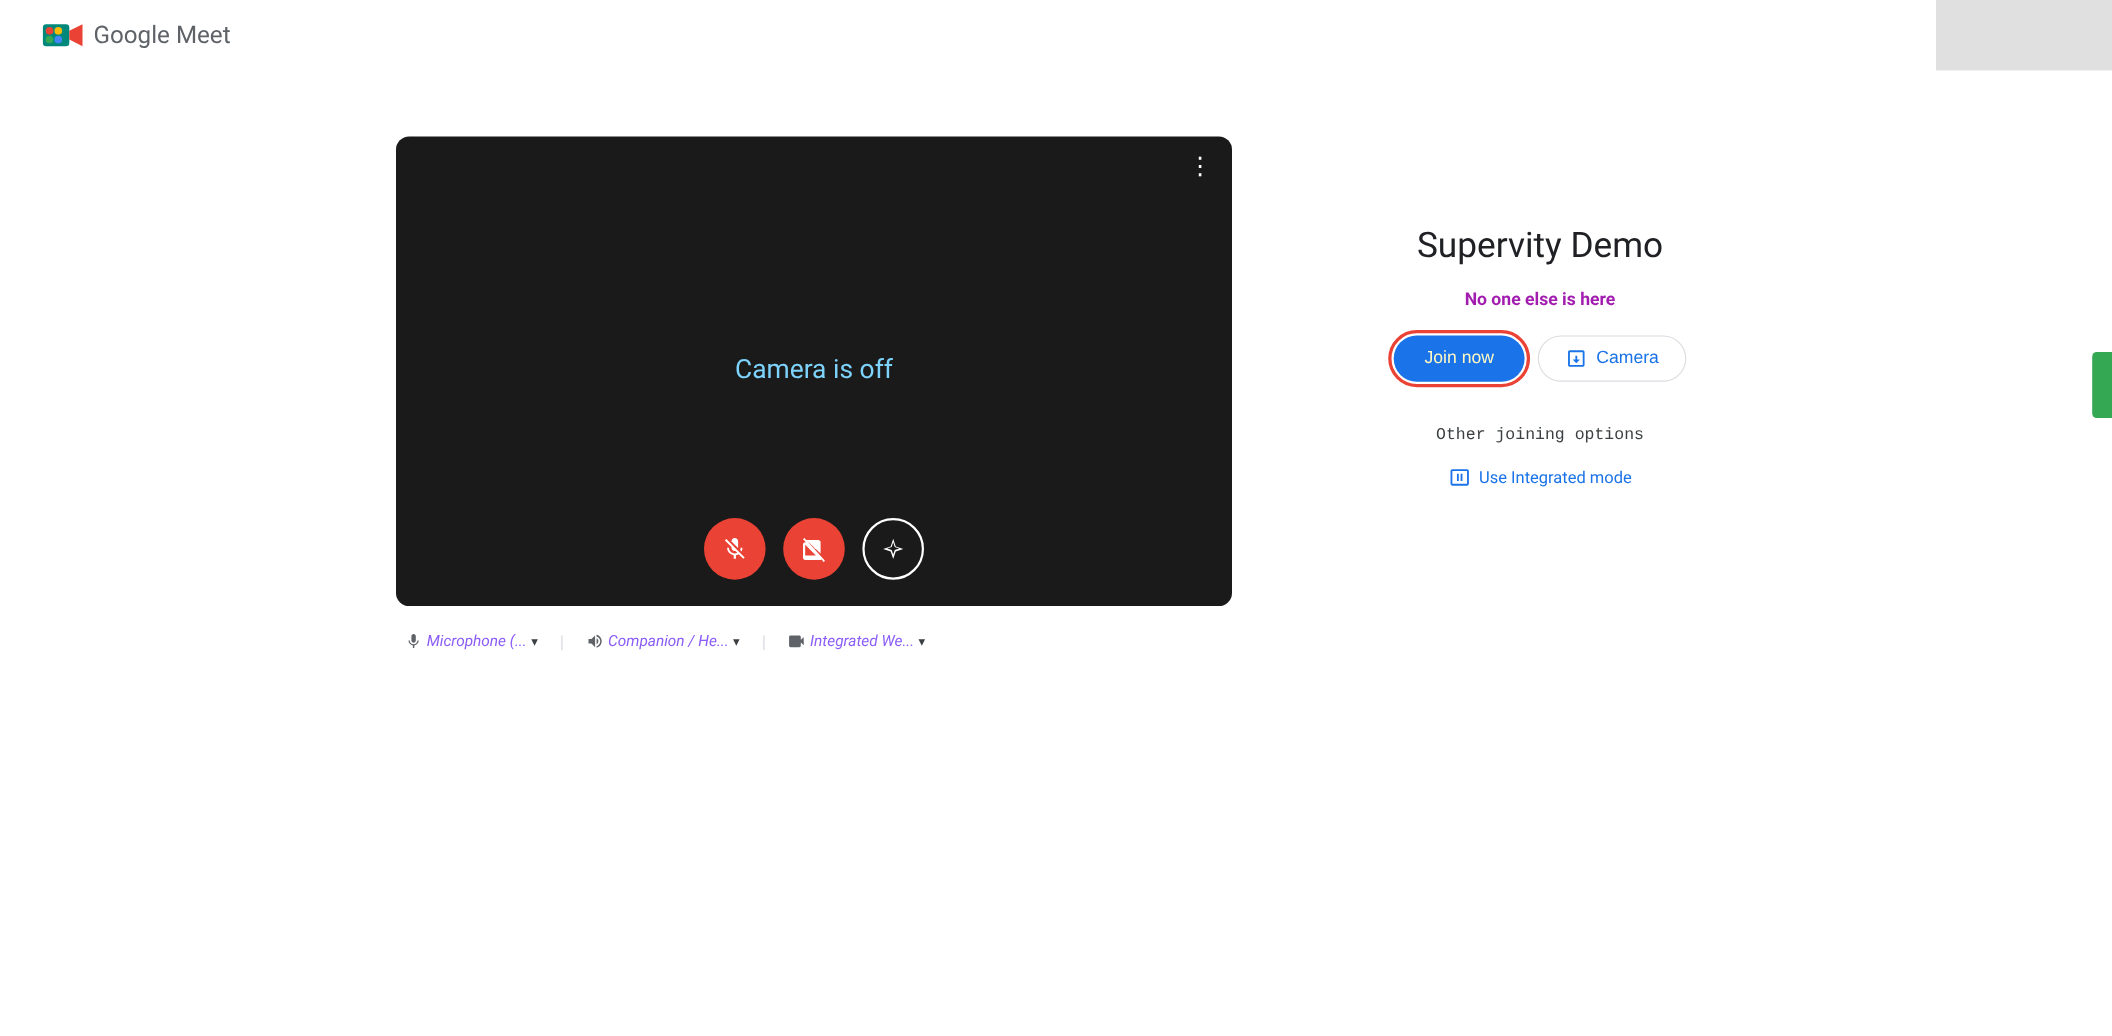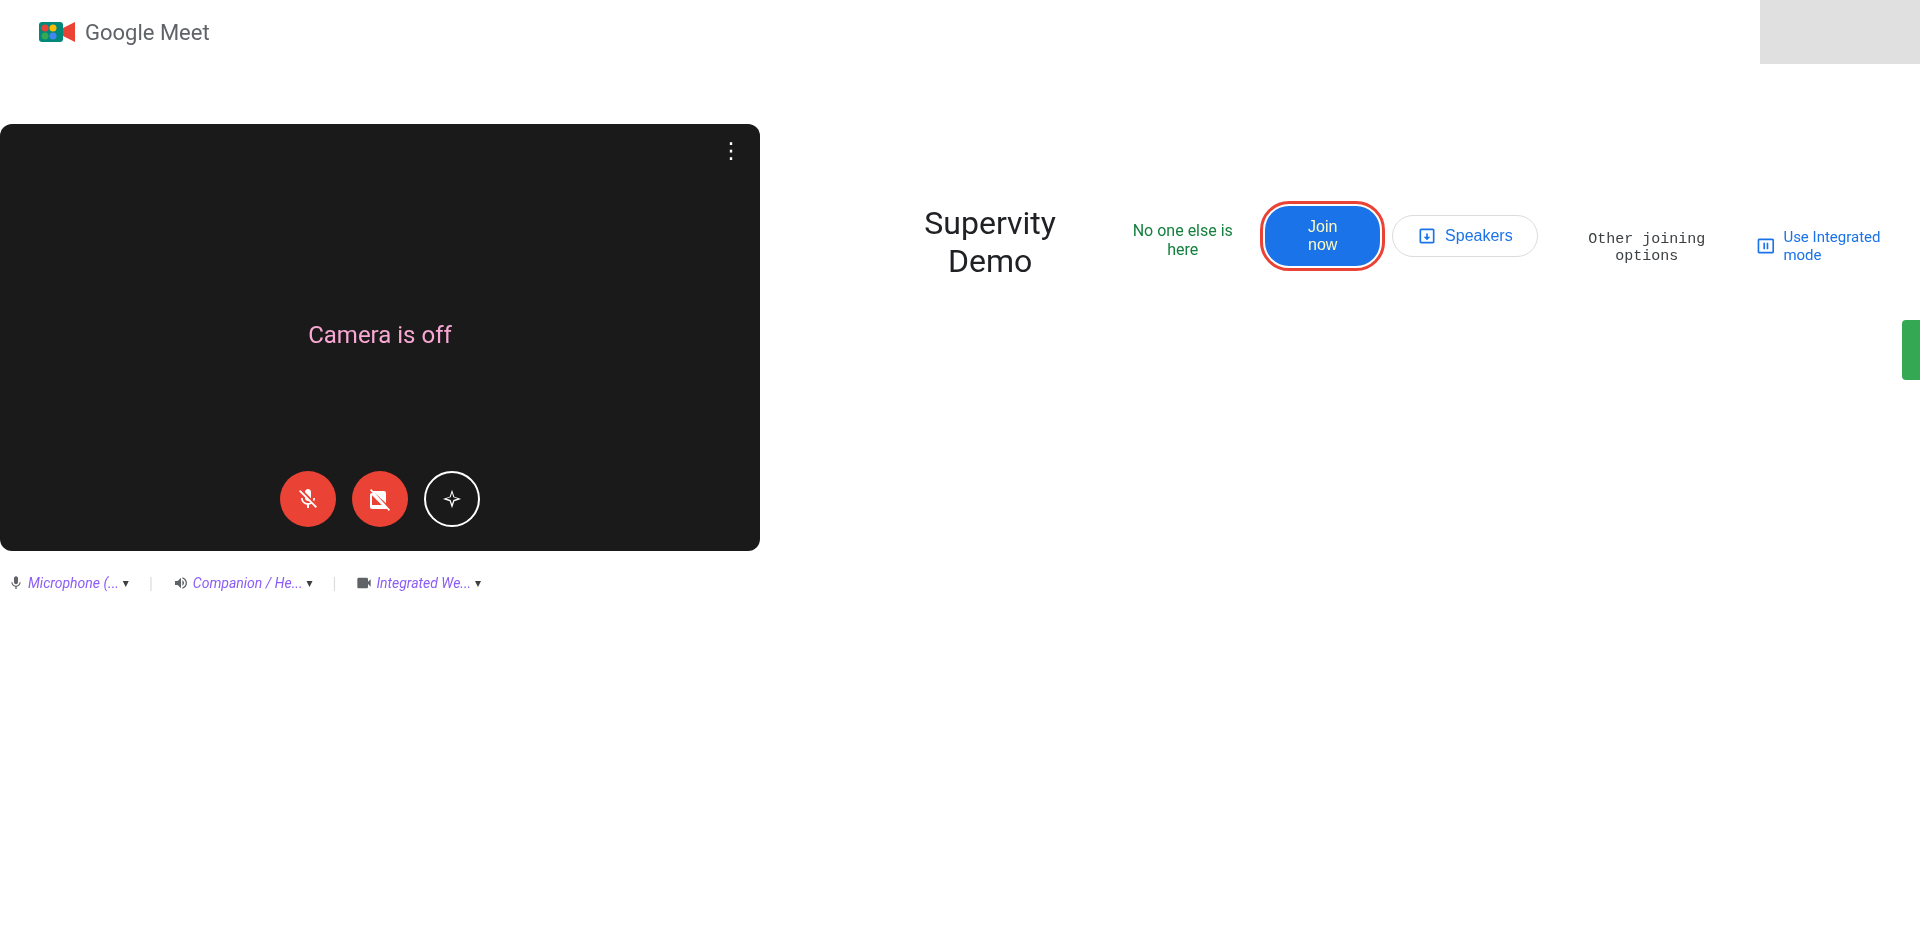--- a/index.html
+++ b/index.html
@@ -80,21 +80,21 @@
       border: none;
       letter-spacing: 2px;
       line-height: 1;
     }
 
     .camera-off-text {
       position: absolute;
       top: 50%;
       left: 50%;
       transform: translate(-50%, -60%);
-      color: #f9a8d4;
+      color: #7dd3fc;
       font-size: 24px;
       font-weight: 400;
       white-space: nowrap;
     }
 
     .video-controls {
       position: absolute;
       bottom: 24px;
       left: 50%;
       transform: translateX(-50%);
@@ -166,40 +166,41 @@
       color: #3c4043;
     }
     .device-separator {
       color: #dadce0;
       margin: 0 4px;
     }
 
     
     .right-panel {
       display: flex;
-      flex-direction: row;
+      flex-direction: column;
       align-items: center;
       padding-top: 80px;
       gap: 16px;
       min-width: 320px;
     }
 
     .meeting-title {
       font-size: 32px;
       color: #202124;
       font-weight: 400;
       text-align: center;
       margin-bottom: 4px;
     }
 
     .no-one-text {
       font-size: 16px;
-      color: #15803d;
+      color: #a21caf;
       text-align: center;
       margin-bottom: 8px;
+      font-weight: bold;
     }
 
     .join-buttons {
       display: flex;
       align-items: center;
       gap: 12px;
       margin-bottom: 16px;
     }
 
     .join-now-btn {
@@ -346,21 +347,21 @@
   <div class="right-panel">
     <h1 class="meeting-title">Supervity Demo</h1>
     <p class="no-one-text">No one else is here</p>
 
     <div class="join-buttons">
       <button class="join-now-btn">Join now</button>
       <button class="present-btn">
         <svg width="20" height="20" viewBox="0 0 24 24" fill="#1a73e8">
           <path d="M19 3H5c-1.1 0-2 .9-2 2v14c0 1.1.9 2 2 2h14c1.1 0 2-.9 2-2V5c0-1.1-.9-2-2-2zm0 16H5V5h14v14zm-7-2l-4-4h3V9h2v4h3l-4 4z"></path>
         </svg>
-        <span>Speakers</span>
+        <span>Camera</span>
       </button>
     </div>
 
     <p class="other-options-label">Other joining options</p>
 
     <a class="companion-mode-link" href="#">
       <svg width="20" height="20" viewBox="0 0 24 24" fill="#1a73e8">
         <path d="M20 3H4c-1.1 0-2 .9-2 2v14c0 1.1.9 2 2 2h16c1.1 0 2-.9 2-2V5c0-1.1-.9-2-2-2zm0 16H4V5h16v14zM9 8h2v8H9zm4 0h2v8h-2z"></path>
       </svg>
       <span>Use Integrated mode</span>

